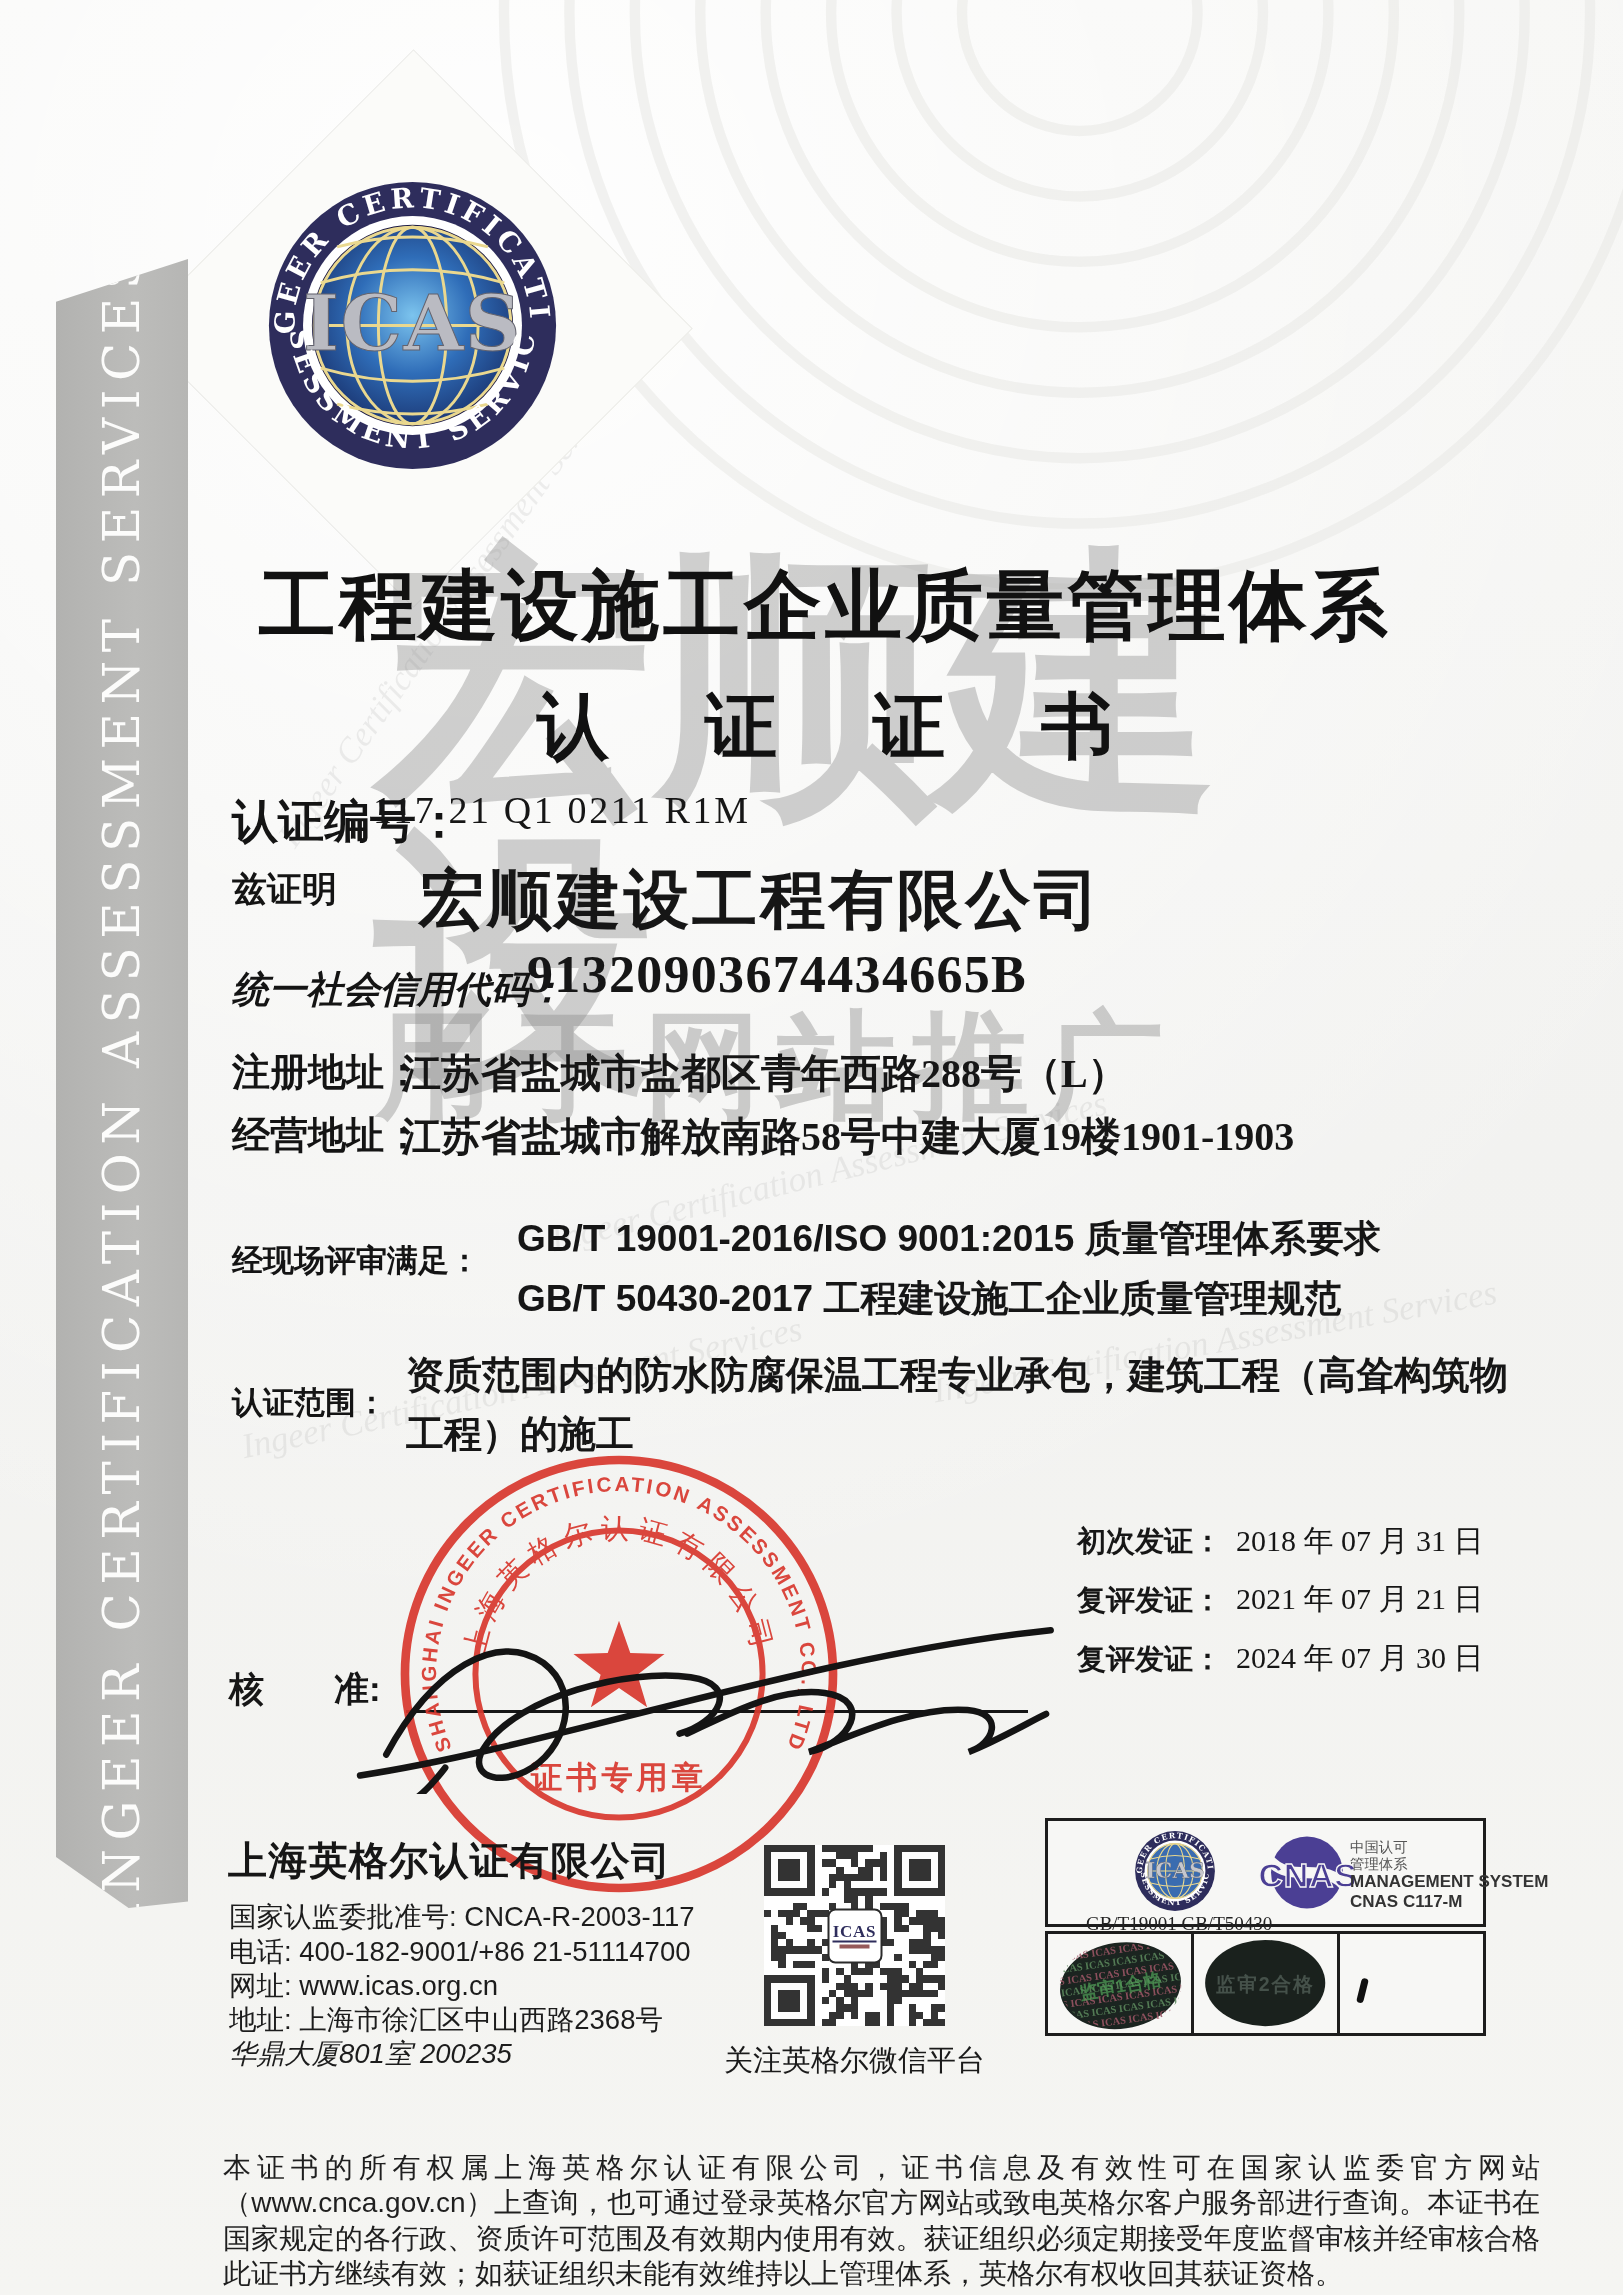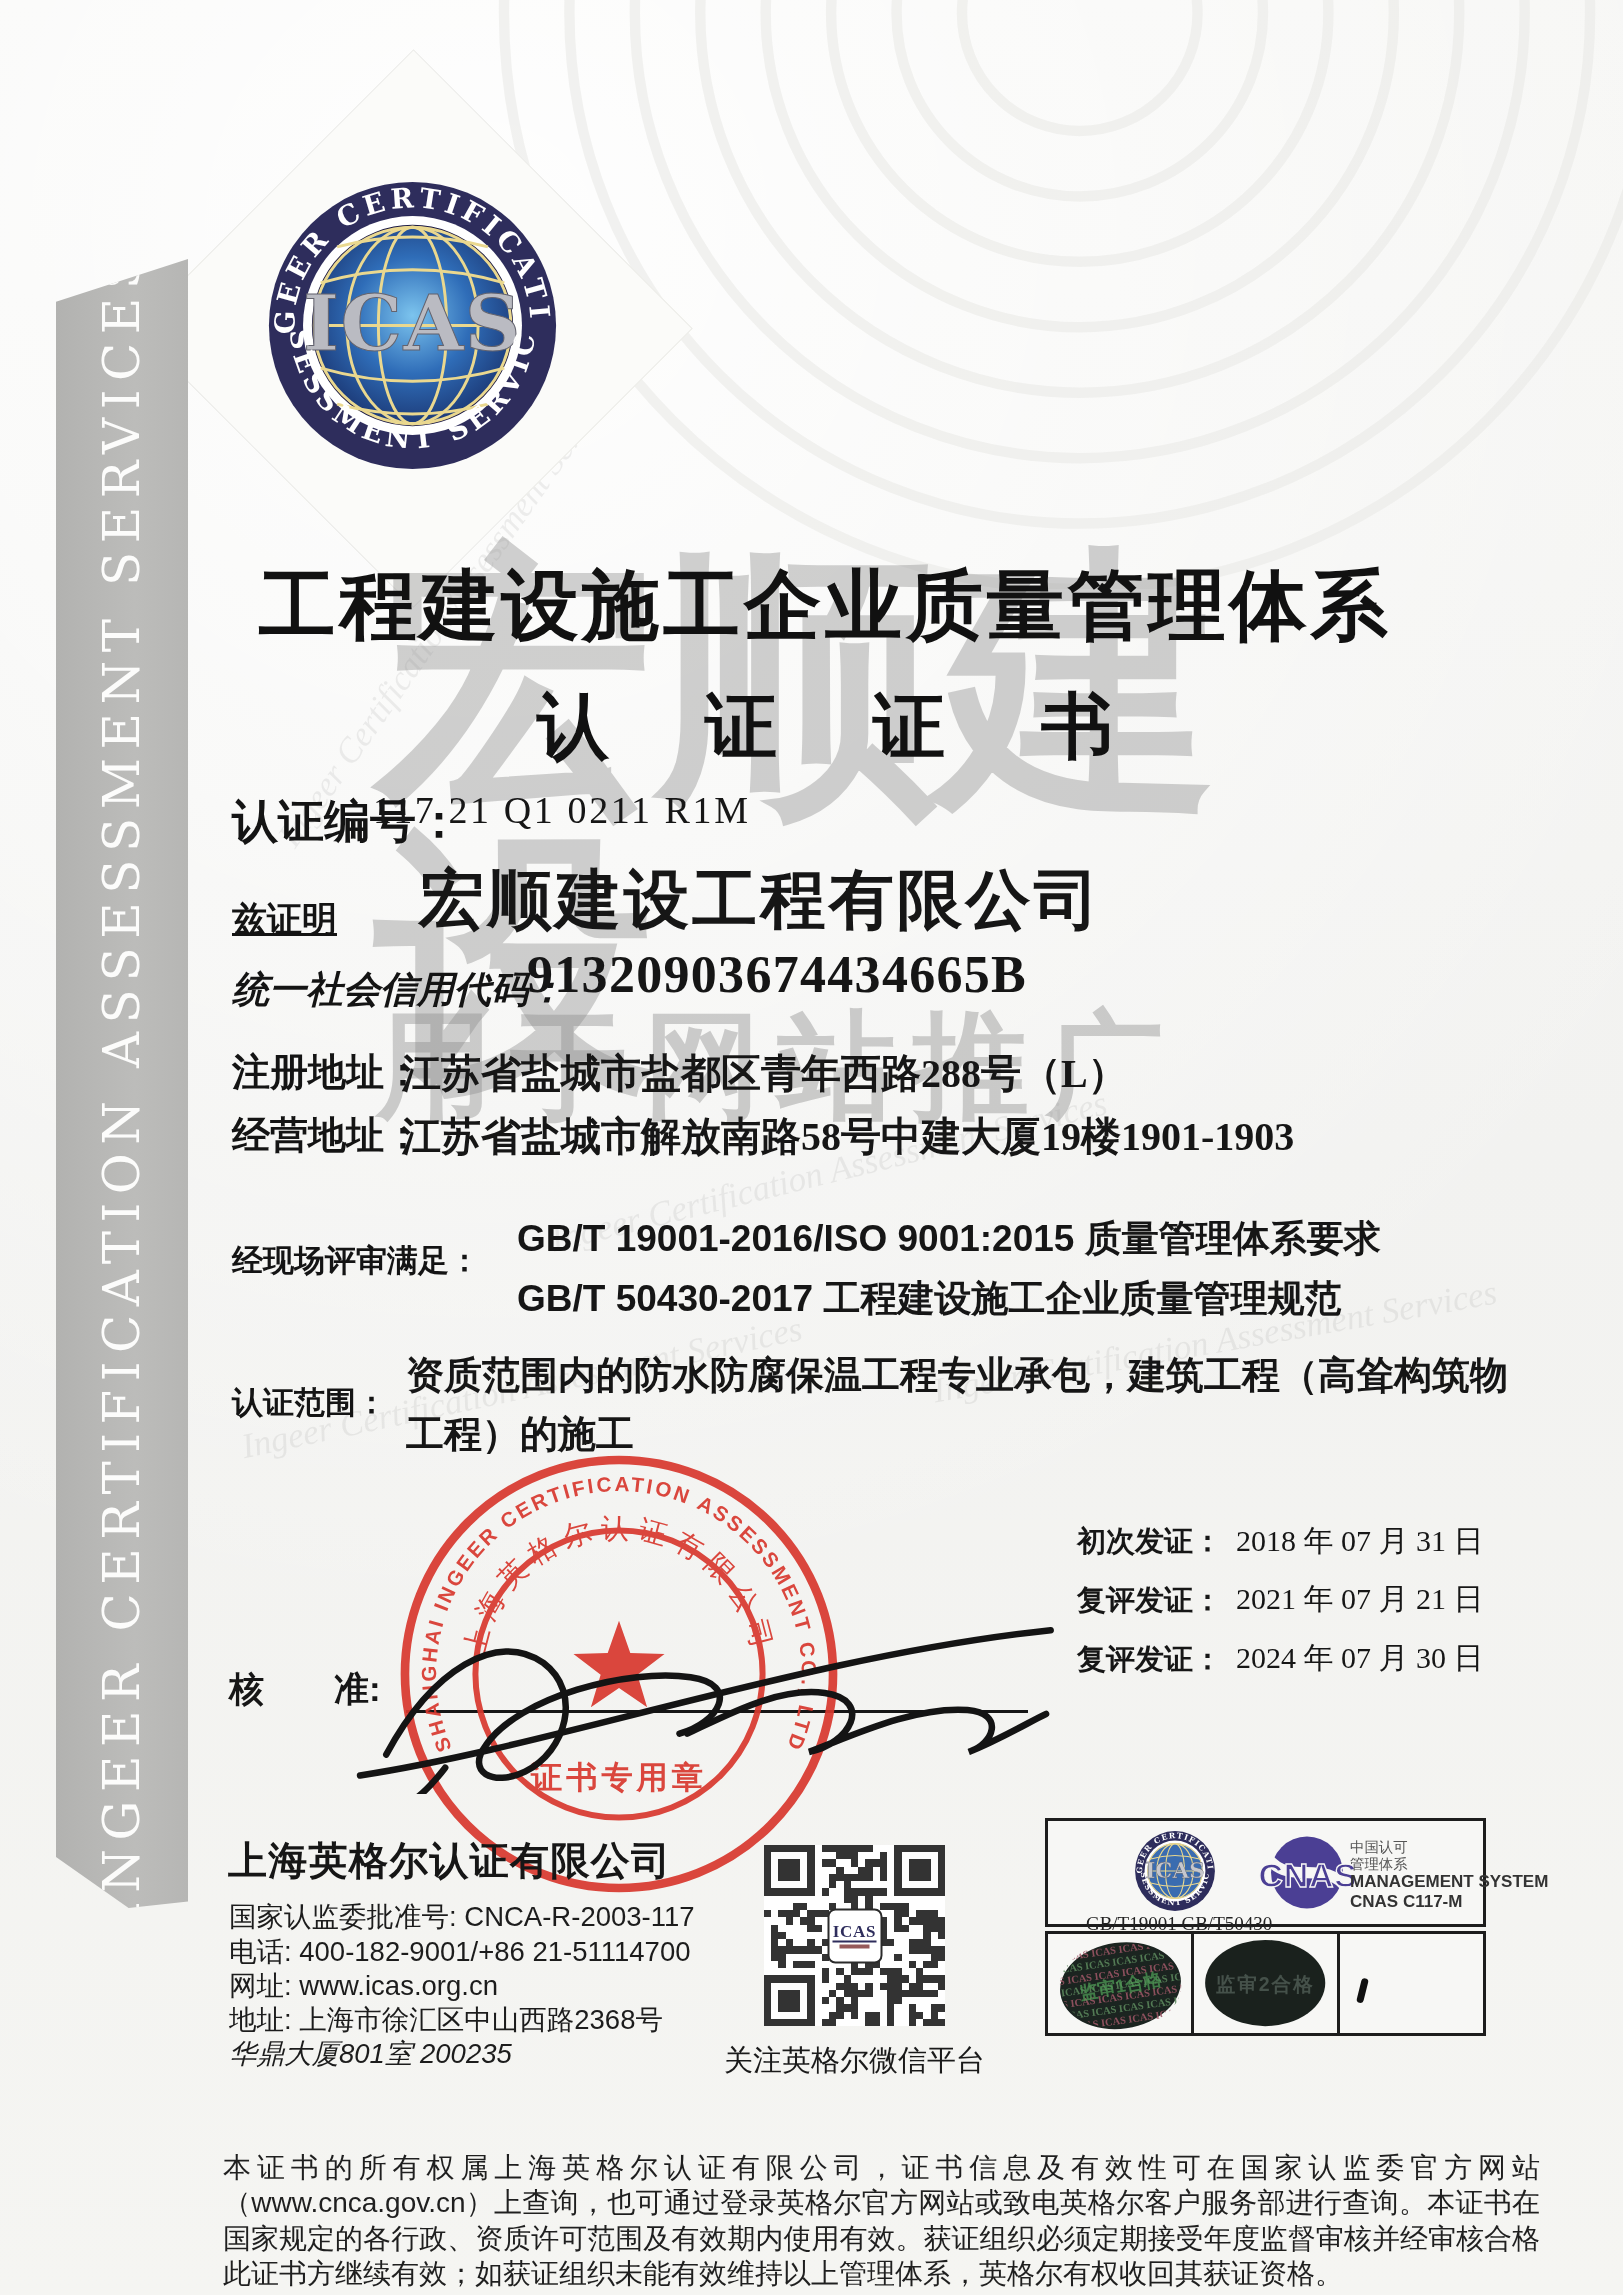--- a/index.html
+++ b/index.html
@@ -53,21 +53,21 @@
   }
   #wm-sub{
     left:376px; top:1007px; font-size:117px; font-weight:bold; letter-spacing:17px;
     color:#8e8e8e; opacity:.42; line-height:1;
   }
 
   
   .lbl{color:#141414;}
   #certno-label{left:232px; top:791px; font-size:46px;}
   #certno-value{left:373px; top:788px; font-size:38px; font-family:"Liberation Serif","DejaVu Serif",serif; letter-spacing:2.6px;}
-  #certify-label{left:232px; top:896px; font-size:35px;text-decoration:underline;}
+  #certify-label{left:232px; top:866px; font-size:35px;}
   #company{left:419px; top:856px; font-size:65px; letter-spacing:3.3px;}
   #credit-label{left:232px; top:965px; font-size:37px;font-style:italic;}
   #credit-value{left:527px; top:945px; font-size:52px; letter-spacing:1.3px;}
   #reg-label{left:232px; top:1047px; font-size:38px;}
   #reg-value{left:401px; top:1046px; font-size:40px;}
   #biz-label{left:232px; top:1110px; font-size:38px;}
   #biz-value{left:401px; top:1109px; font-size:40px;}
   #std-label{left:232px; top:1240px; font-size:31px;}
   #std1{left:517px; top:1214px; font-size:37px;}
   #std2{left:517px; top:1274px; font-size:37px;}

